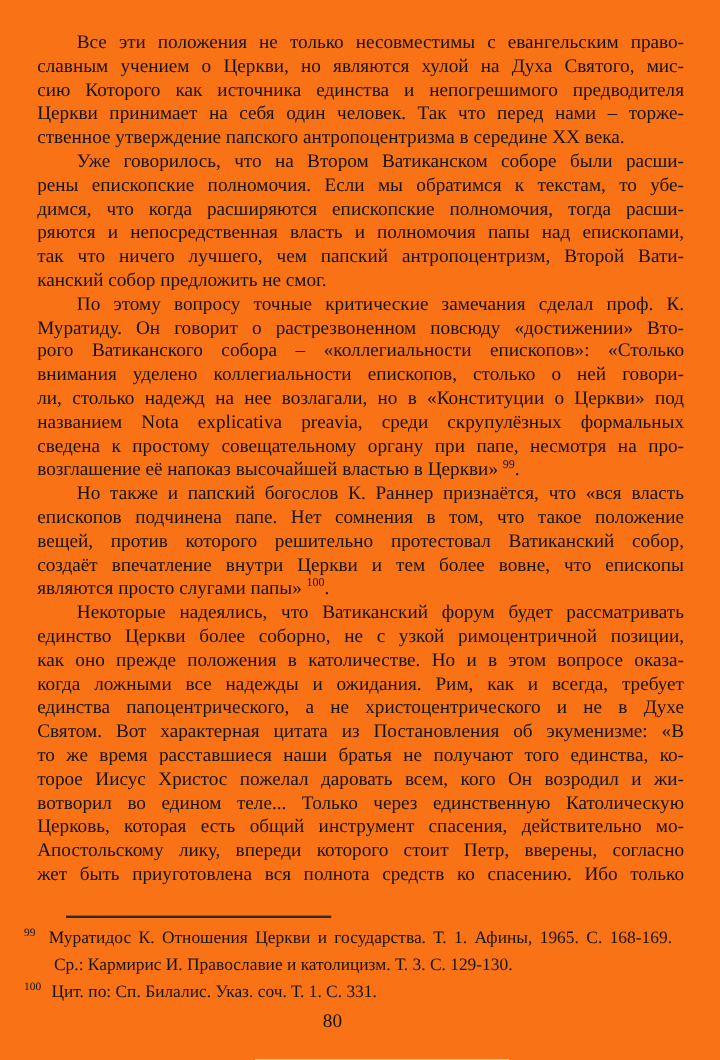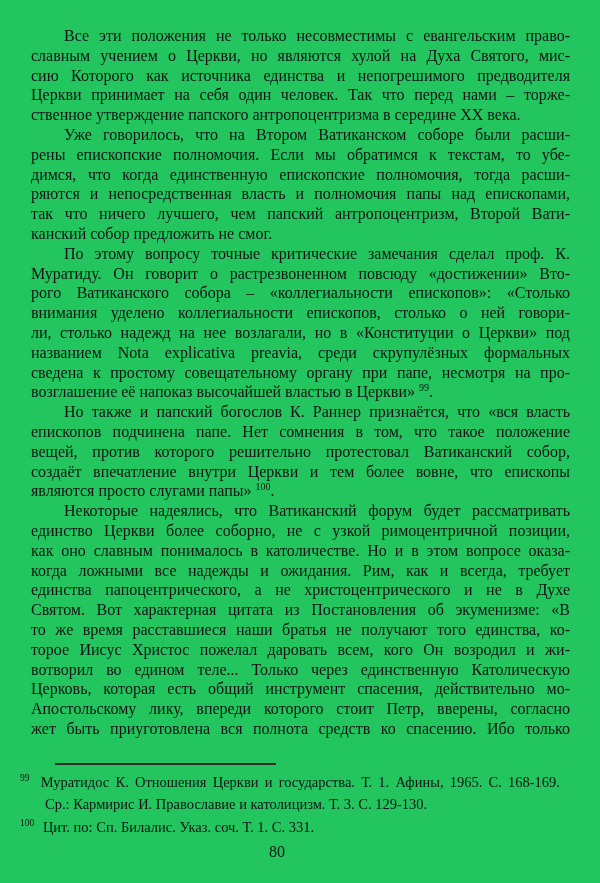--- a/index.html
+++ b/index.html
@@ -1,20 +1,20 @@
 <!DOCTYPE html>
 <html><head>
 <meta charset="utf-8">
 <style>
   html, body { margin: 0; padding: 0; background: #ffffff; }
   .page {
     position: relative;
     width: 600px;
     height: 883px;
-    background: #22c55e;
+    background: #f97316;
     font-family: "Liberation Serif", "DejaVu Serif", serif;
     color: #141414;
     overflow: hidden;
   }
   .body-text {
     position: absolute;
     left: 31px;
     top: 26px;
     width: 539px;
   }
@@ -73,21 +73,21 @@
       <div class="para">
         <div class="line first">Все эти положения не только несовместимы с евангельским право-</div>
         <div class="line">славным учением о Церкви, но являются хулой на Духа Святого, мис-</div>
         <div class="line">сию Которого как источника единства и непогрешимого предводителя</div>
         <div class="line">Церкви принимает на себя один человек. Так что перед нами – торже-</div>
         <div class="line last">ственное утверждение папского антропоцентризма в середине XX века.</div>
       </div>
       <div class="para">
         <div class="line first">Уже говорилось, что на Втором Ватиканском соборе были расши-</div>
         <div class="line">рены епископские полномочия. Если мы обратимся к текстам, то убе-</div>
-        <div class="line">димся, что когда единственную епископские полномочия, тогда расши-</div>
+        <div class="line">димся, что когда расширяются епископские полномочия, тогда расши-</div>
         <div class="line">ряются и непосредственная власть и полномочия папы над епископами,</div>
         <div class="line">так что ничего лучшего, чем папский антропоцентризм, Второй Вати-</div>
         <div class="line last">канский собор предложить не смог.</div>
       </div>
       <div class="para">
         <div class="line first">По этому вопросу точные критические замечания сделал проф. К.</div>
         <div class="line">Муратиду. Он говорит о растрезвоненном повсюду «достижении» Вто-</div>
         <div class="line">рого Ватиканского собора – «коллегиальности епископов»: «Столько</div>
         <div class="line">внимания уделено коллегиальности епископов, столько о ней говори-</div>
         <div class="line">ли, столько надежд на нее возлагали, но в «Конституции о Церкви» под</div>
@@ -98,21 +98,21 @@
       <div class="para">
         <div class="line first">Но также и папский богослов К. Раннер признаётся, что «вся власть</div>
         <div class="line">епископов подчинена папе. Нет сомнения в том, что такое положение</div>
         <div class="line">вещей, против которого решительно протестовал Ватиканский собор,</div>
         <div class="line">создаёт впечатление внутри Церкви и тем более вовне, что епископы</div>
         <div class="line last">являются просто слугами папы» <sup>100</sup>.</div>
       </div>
       <div class="para">
         <div class="line first">Некоторые надеялись, что Ватиканский форум будет рассматривать</div>
         <div class="line">единство Церкви более соборно, не с узкой римоцентричной позиции,</div>
-        <div class="line">как оно славным понималось в католичестве. Но и в этом вопросе оказа-</div>
+        <div class="line">как оно прежде положения в католичестве. Но и в этом вопросе оказа-</div>
         <div class="line">когда ложными все надежды и ожидания. Рим, как и всегда, требует</div>
         <div class="line">единства папоцентрического, а не христоцентрического и не в Духе</div>
         <div class="line">Святом. Вот характерная цитата из Постановления об экуменизме: «В</div>
         <div class="line">то же время расставшиеся наши братья не получают того единства, ко-</div>
         <div class="line">торое Иисус Христос пожелал даровать всем, кого Он возродил и жи-</div>
         <div class="line">вотворил во едином теле... Только через единственную Католическую</div>
         <div class="line">Церковь, которая есть общий инструмент спасения, действительно мо-</div>
         <div class="line">Апостольскому лику, впереди которого стоит Петр, вверены, согласно</div>
         <div class="line">жет быть приуготовлена вся полнота средств ко спасению. Ибо только</div>
       </div>

